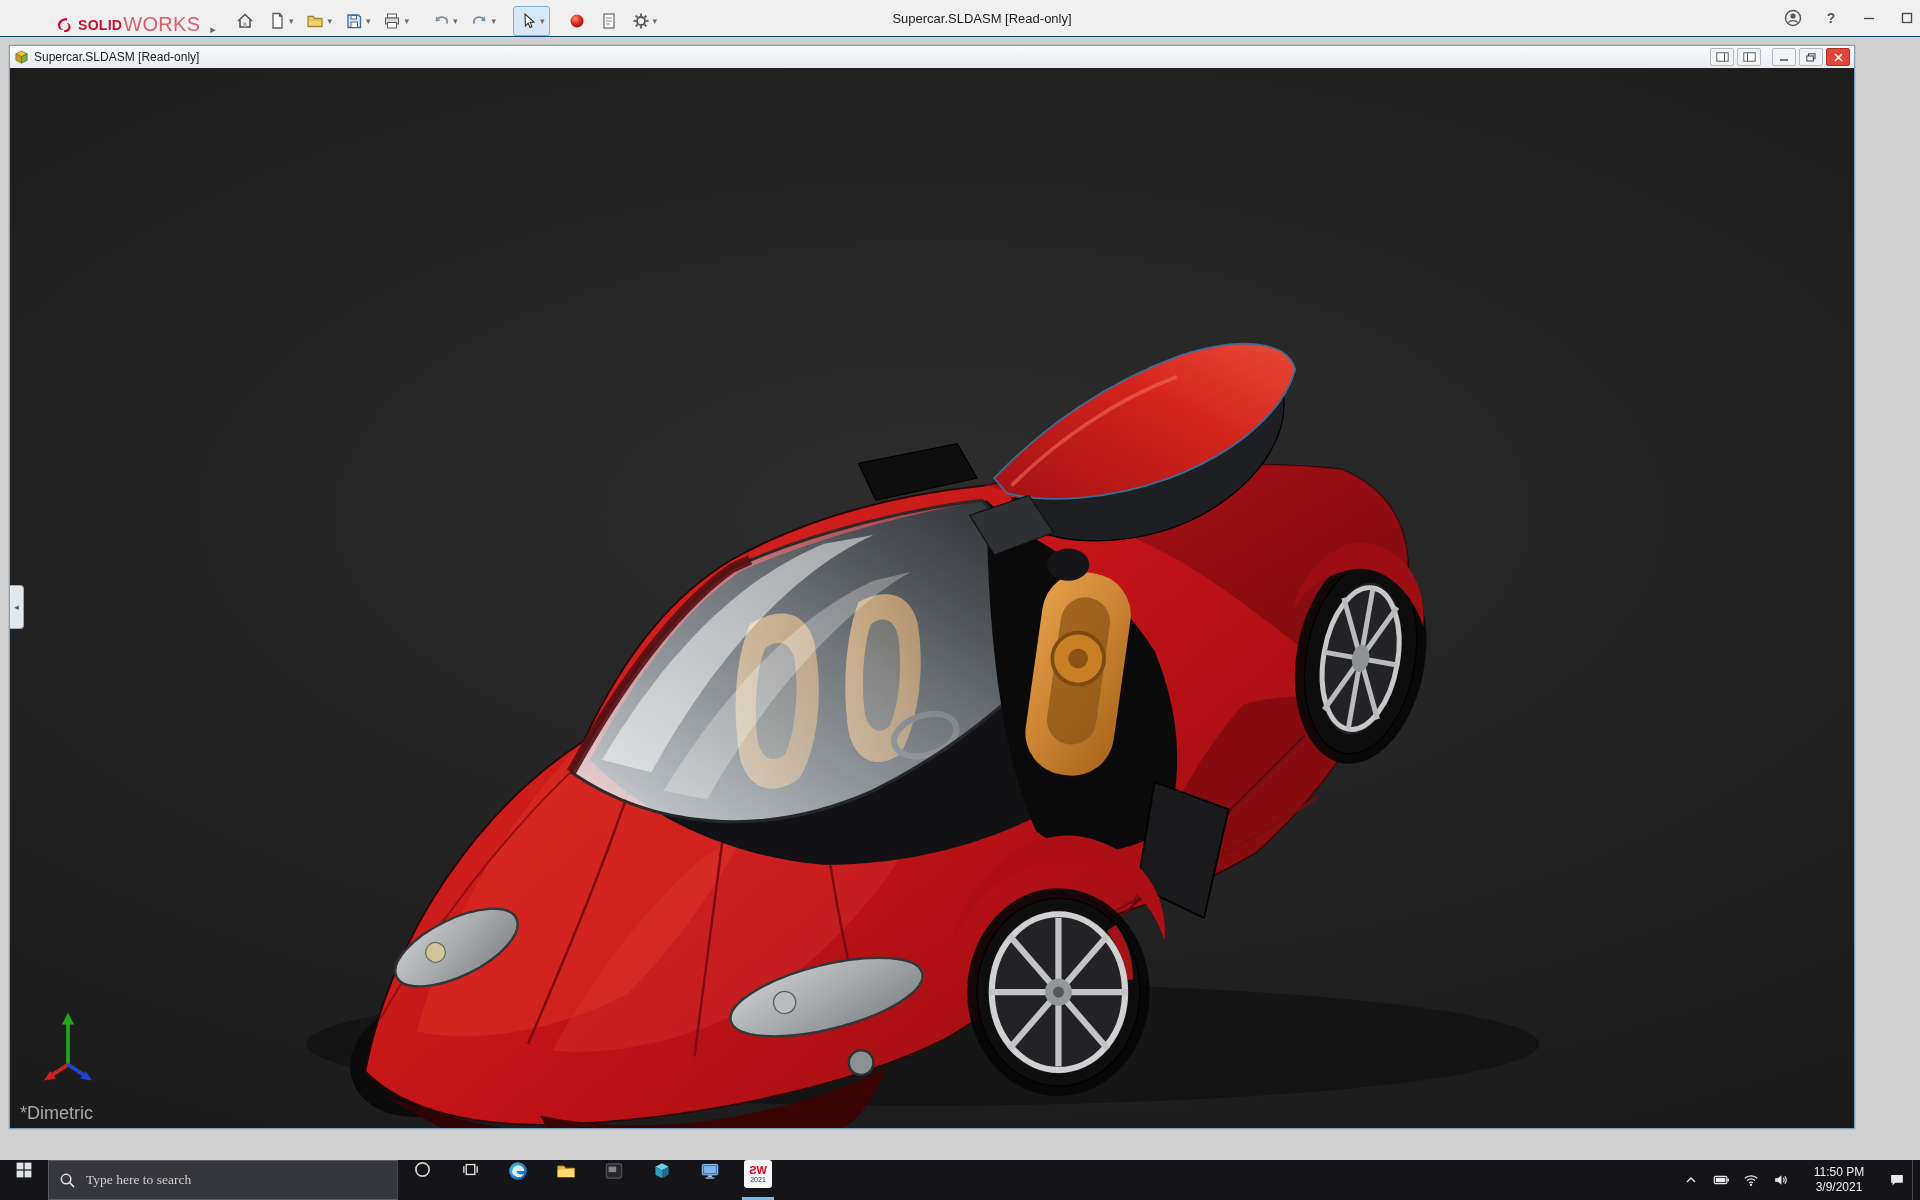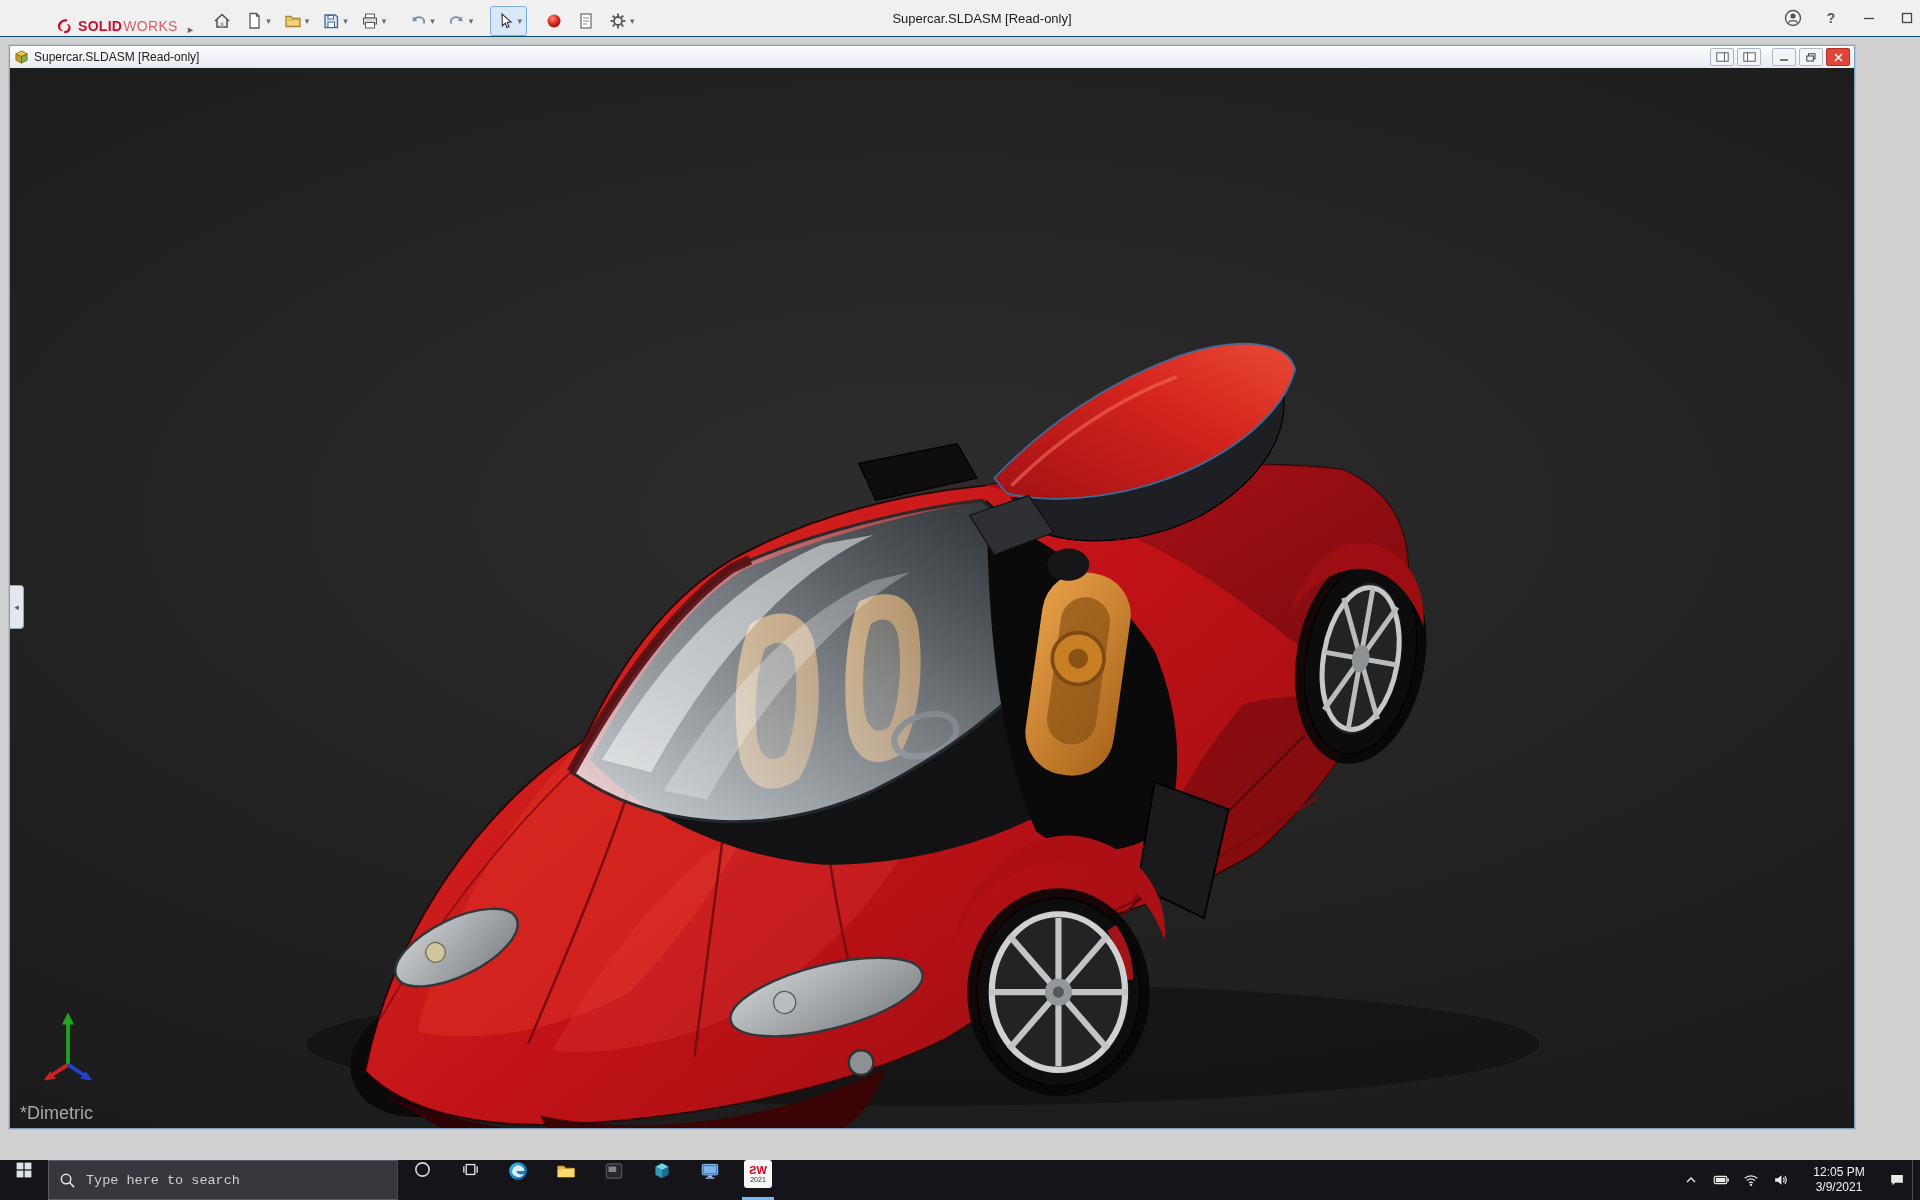--- a/index.html
+++ b/index.html
@@ -9,21 +9,21 @@
     -webkit-font-smoothing:antialiased;
   }
   
   .titlebar{
     position:absolute;top:0;left:0;width:1920px;height:36px;
     background:#f0f0f0;border-bottom:1px solid #0c4a6e;
     display:flex;align-items:flex-end;padding-left:44px;
   }
   .brand{display:flex;align-items:center;gap:4px;padding:0 6px 0 10px;}
   .brand-solid{font-weight:bold;color:#c8102e;font-size:14px;letter-spacing:.3px;}
-  .brand-works{font-weight:normal;color:#d9606a;font-size:14px;letter-spacing:.3px;margin-left:-3px;}
+  .brand-works{font-weight:normal;color:#d9606a;font-size:20px;letter-spacing:.3px;margin-left:-3px;}
   .flyout-arrow{font-size:11px;color:#666;margin:0 14px 0 4px;cursor:default;}
   .toolbar{display:flex;align-items:center;gap:2px;}
   .tb-btn{
     height:28px;display:flex;align-items:center;gap:2px;padding:0 4px;
     border:1px solid transparent;border-radius:3px;background:transparent;cursor:default;
   }
   .tb-btn.active{background:#d9e8f7;border-color:#7fb0dd;}
   .caret{font-size:9px;color:#6a6a6a;line-height:1;}
   .tb-sep{width:8px;}
   .title-center{
@@ -73,21 +73,21 @@
     position:absolute;left:0;bottom:0;width:1920px;height:40px;
     background:#141419;display:flex;align-items:stretch;color:#e8e8e8;
   }
   .tb-slot{width:48px;display:flex;align-items:flex-start;justify-content:center;flex:0 0 auto;}
   .search-box{
     width:350px;background:#36363d;border:1px solid #5c5c64;border-right-color:#4a4a52;
     display:flex;align-items:center;gap:8px;padding:0 10px;box-sizing:border-box;flex:0 0 auto;
   }
   .search-box input{
     flex:1;background:transparent;border:none;outline:none;
-    color:#5eead4;font-size:13.5px;font-family:Liberation Mono, monospace;
+    color:#5eead4;font-size:13.5px;font-family:Liberation Serif, serif;
   }
   .search-box input::placeholder{color:#cfcfcf;opacity:1;}
   .sw-slot{position:relative;}
   .sw-slot .runbar{position:absolute;left:8px;right:8px;bottom:0;height:3px;background:#76b9ed;}
   .sw-tile{width:28px;height:28px;background:#f6f6f6;border-radius:3px;display:flex;flex-direction:column;align-items:center;justify-content:center;line-height:1;}
   .sw-tile .swoosh{font-weight:bold;color:#d6001c;font-size:11px;}
   .sw-tile .yr{font-size:7px;color:#333;}
   .tray{margin-left:auto;display:flex;align-items:stretch;}
   .tray-slot{width:30px;display:flex;align-items:center;justify-content:center;flex:0 0 auto;}
   .clock{
@@ -528,21 +528,21 @@
           <circle cx="10" cy="15.4" r="1.3" fill="#e8e8e8"></circle>
         </svg>
       </div>
       <div class="tray-slot">
         <svg width="18" height="18" viewBox="0 0 20 20">
           <path d="M3.5 8 H6.5 L10.5 4.8 V15.2 L6.5 12 H3.5 Z" fill="#e8e8e8"></path>
           <path d="M12.5 7.5 C13.8 8.8 13.8 11.2 12.5 12.5 M14.2 5.8 C16.4 8 16.4 12 14.2 14.2" fill="none" stroke="#e8e8e8" stroke-width="1.3"></path>
         </svg>
       </div>
       <div class="clock">
-        <span>12:05 PM</span>
+        <span>11:50 PM</span>
         <span>3/9/2021</span>
       </div>
       <div class="tray-slot">
         <svg width="18" height="18" viewBox="0 0 20 20">
           <path d="M3.5 4.5 H16.5 V13 H8 L5 15.8 V13 H3.5 Z" fill="#e8e8e8"></path>
         </svg>
       </div>
       <div class="show-desktop"></div>
     </div>
   </footer>

